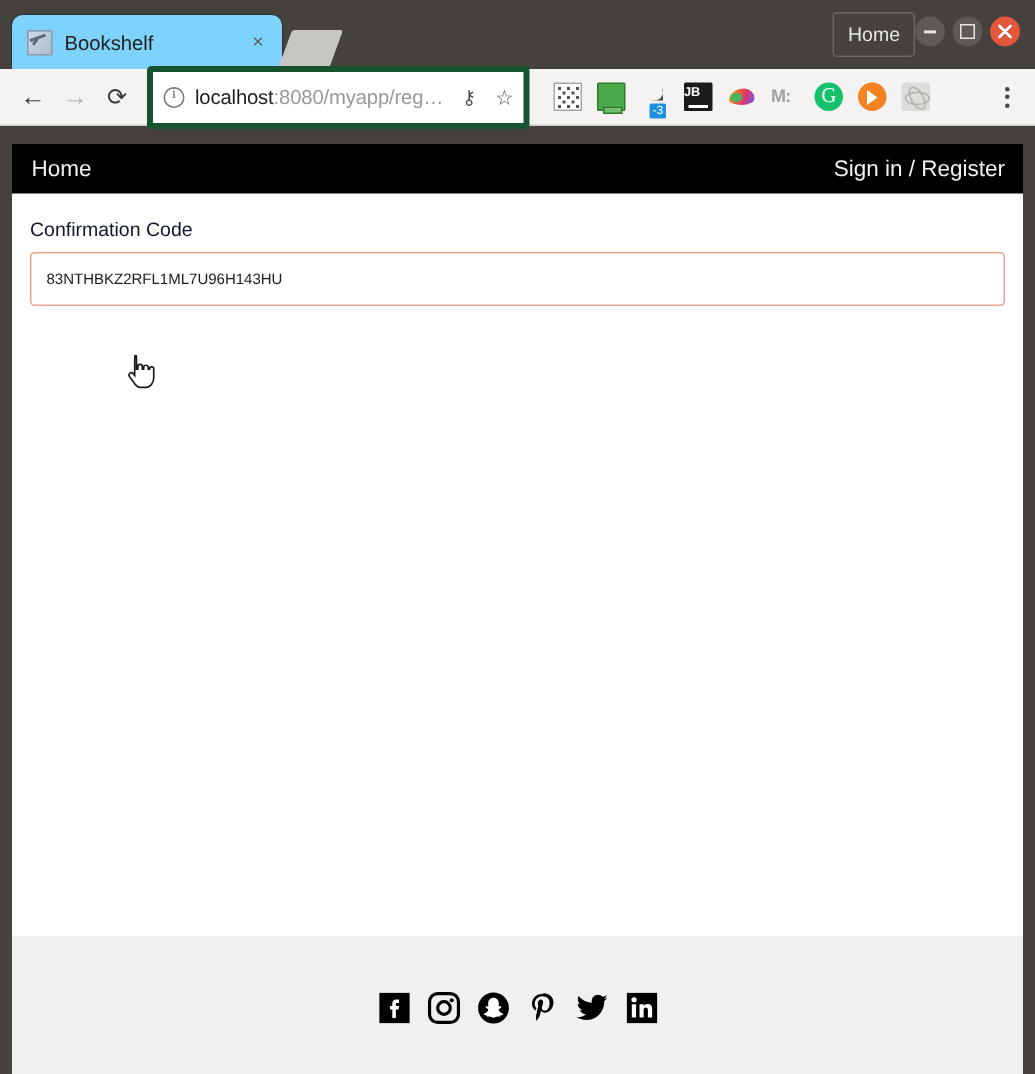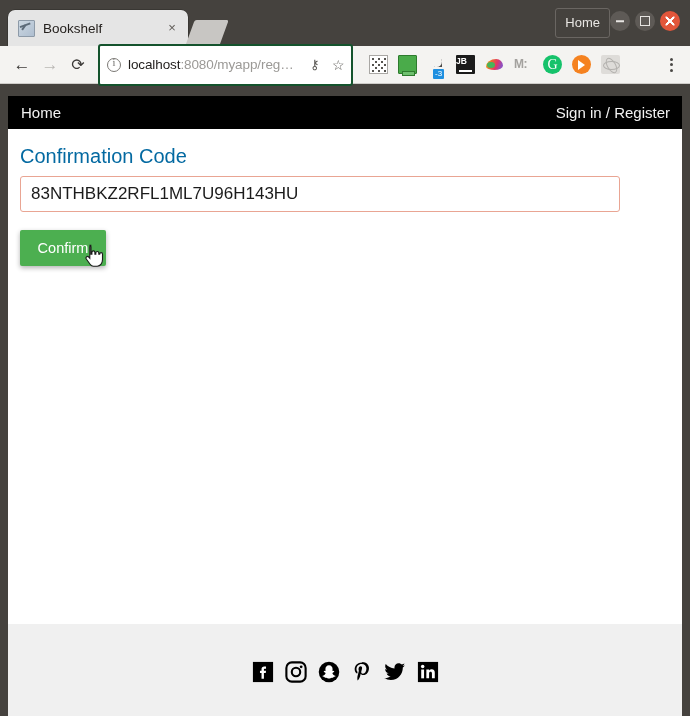--- a/index.html
+++ b/index.html
@@ -28,21 +28,21 @@
     position: absolute;
     left: 8px; top: 10px;
     display: flex; align-items: flex-end;
     height: 36px;
   }
 
   .tab {
     position: relative;
     display: flex; align-items: center;
     width: 180px; height: 36px;
-    background: #e5e5e5;
+    background: #7dd3fc;
     border-radius: 7px 7px 0 0;
     padding: 0 8px 0 10px;
     box-shadow: 0 0 0 0.5px #2e2c29;
   }
   .tab-favicon {
     width: 17px; height: 17px;
     flex: 0 0 17px;
     margin-right: 8px;
     background: linear-gradient(135deg, #cdd8e2 0%, #aebed0 100%);
     border: 1px solid #8d9aa8;
@@ -136,21 +136,21 @@
     flex: 0 0 auto;
   }
   .navbtn.disabled { color: #b9b7b4; }
   .navbtn.reload { font-size: 16px; }
 
   .omnibox {
     flex: 0 0 auto;
     width: 255px; height: 42px;
     margin-left: 6px;
     background: #fff;
-    border: 2px solid #14532d;
+    border: 4px solid #14532d;
     border-radius: 3px;
     display: flex; align-items: center;
     padding: 0 5px 0 7px;
   }
   .omni-info {
     width: 14px; height: 14px;
     flex: 0 0 14px;
     border: 1.3px solid #7b7975;
     border-radius: 50%;
     position: relative;
@@ -310,32 +310,32 @@
     color: #f2f2f2; font-size: 15px;
     text-decoration: none;
   }
 
   .page-body {
     padding: 16px 12px 0 12px;
     height: 495px;
   }
 
   .field-label {
-    font-size: 20px; color: #0369a1;
+    font-size: 13px; color: #0f172a;
     margin-bottom: 8px;
   }
 
   .code-input {
     display: block;
-    width: 600px; height: 36px;
+    width: 650px; height: 36px;
     border: 1.5px solid #e9a593;
     border-radius: 3px;
     background: #fff;
     font-family: "Liberation Sans", sans-serif;
-    font-size: 17px; color: #1b1b1b;
+    font-size: 10px; color: #1b1b1b;
     padding: 0 10px;
     outline: none;
   }
 
   .confirm-wrap { position: relative; margin-top: 18px; }
   .confirm-btn {
     width: 86px; height: 36px;
     background: #4caf50;
     border: none; border-radius: 2px;
     box-shadow: 0 2px 5px rgba(0,0,0,0.30);
@@ -449,21 +449,20 @@
     <div class="site-nav">
       <a href="#">Home</a>
       <a href="#">Sign in / Register</a>
     </div>
 
     <div class="page-body">
       <div class="field-label">Confirmation Code</div>
       <input class="code-input" type="text" value="83NTHBKZ2RFL1ML7U96H143HU" style="">
 
       <div class="confirm-wrap">
-        <button class="confirm-btn">Confirm</button>
         <svg class="cursor" viewBox="0 0 20 24">
           <path d="M5.4 1.2c.9 0 1.6.7 1.6 1.6v7.3h.9V8.4c0-.8.7-1.5 1.5-1.5s1.5.7 1.5 1.5v1.7h.9V9c0-.8.7-1.5 1.5-1.5s1.5.7 1.5 1.5v1.1h.9V10c0-.8.7-1.4 1.4-1.4s1.4.6 1.4 1.4v5.6c0 3.4-2 6.6-5.3 6.6H9.5c-1.6 0-2.6-.8-3.4-2L2.3 15c-.5-.8-.3-1.7.4-2.2.7-.5 1.6-.3 2.1.3l1 1.2V2.8c0-.9.7-1.6 1.6-1.6z" fill="#ffffff" stroke="#1a1a1a" stroke-width="1.1"></path>
         </svg>
       </div>
     </div>
 
     <div class="site-footer">
       <div class="social-row">
 
         <svg class="social" viewBox="0 0 24 24">

